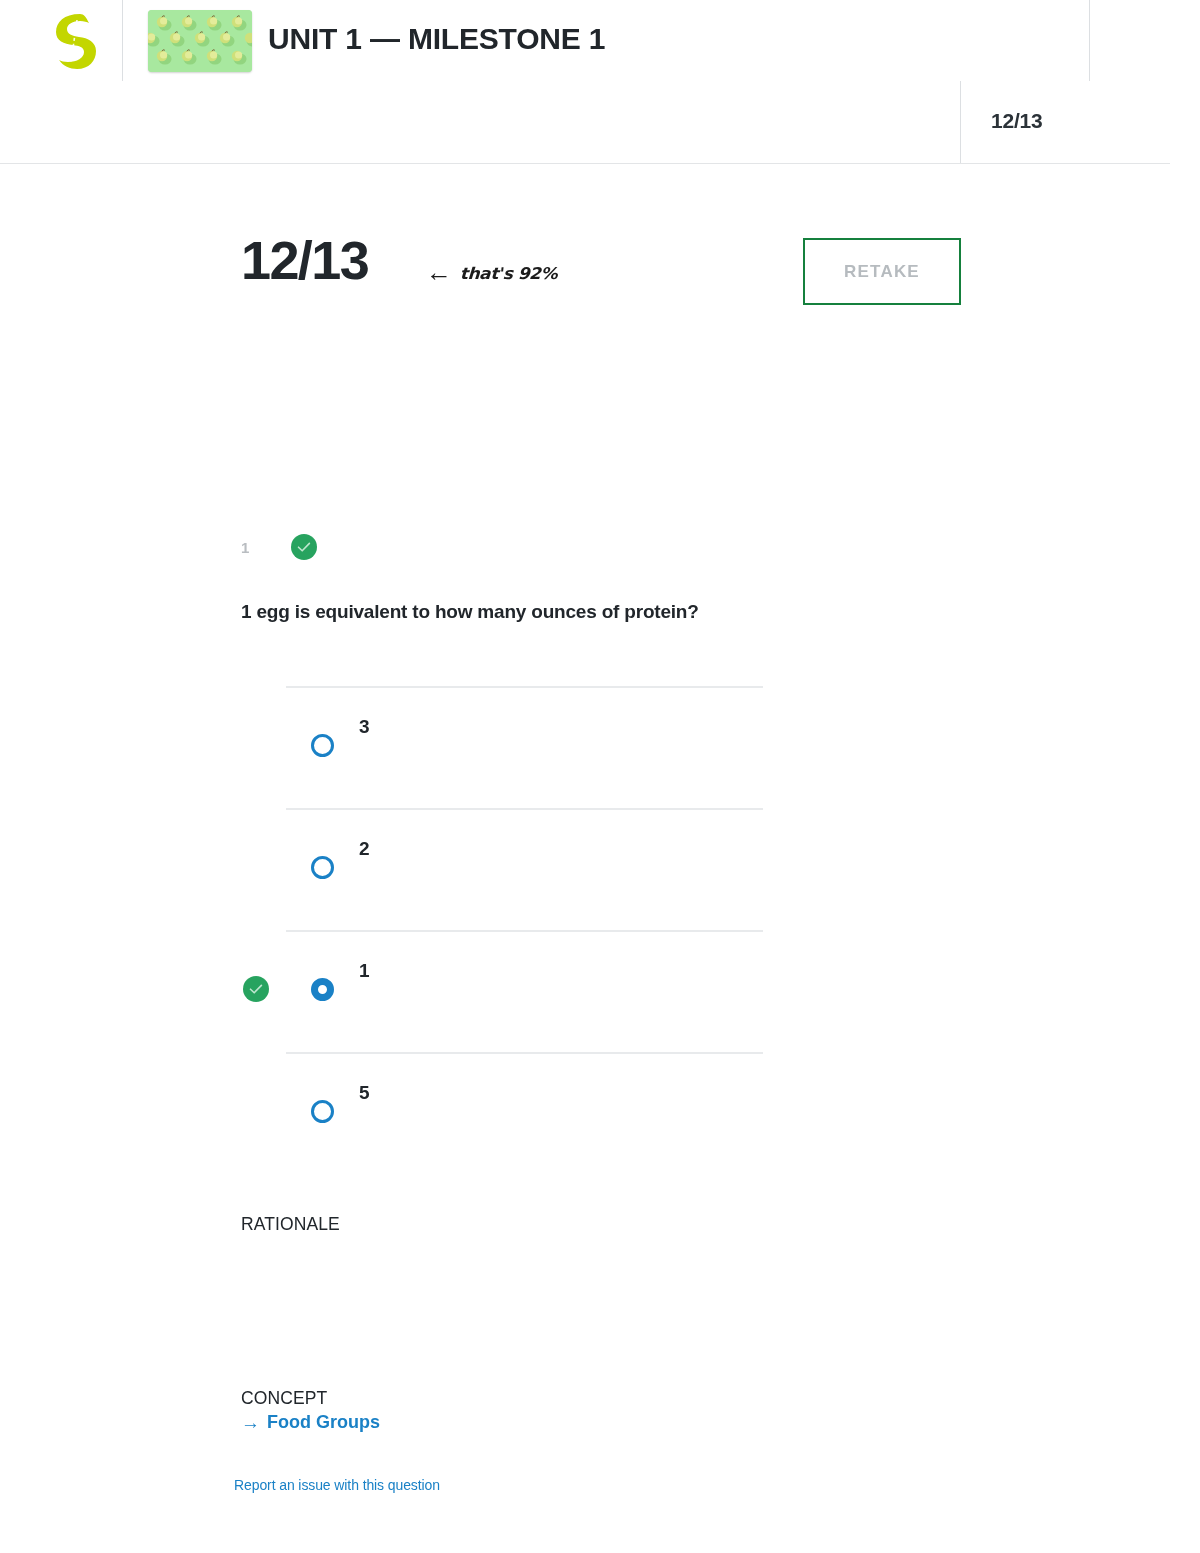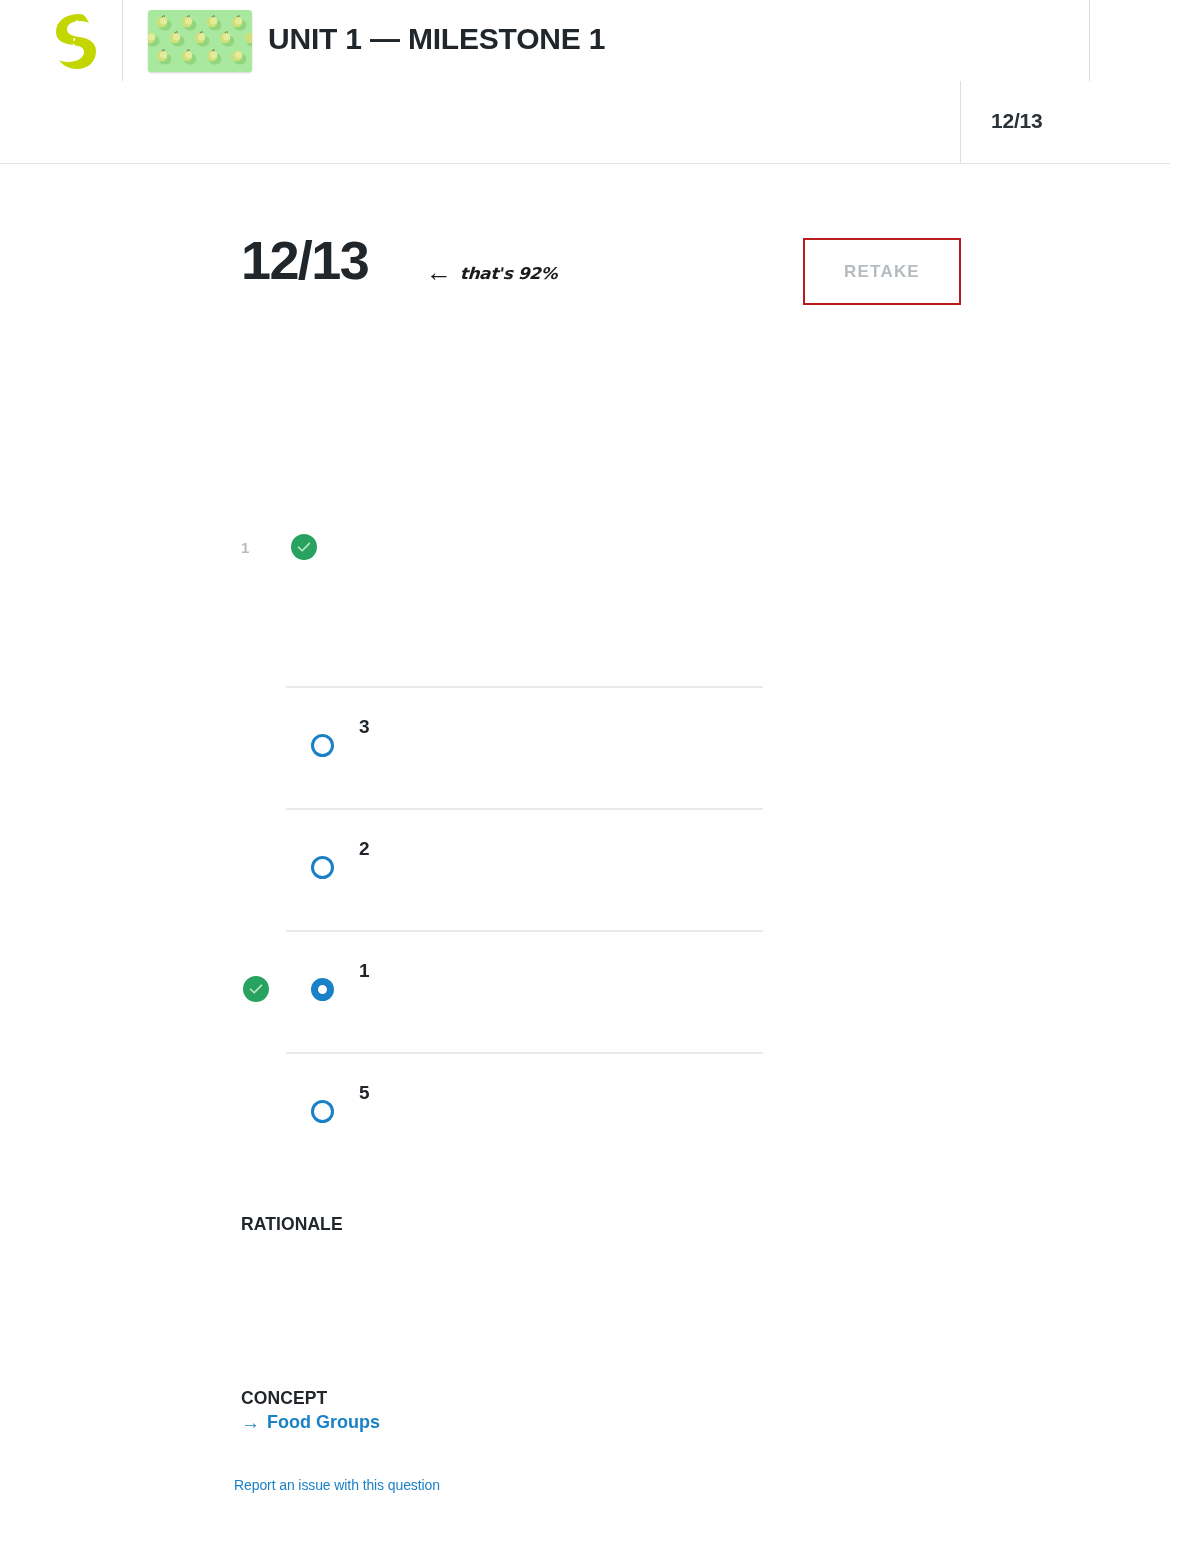--- a/index.html
+++ b/index.html
@@ -125,21 +125,21 @@
     font-style: italic;
     color: #1c1c1c;
     letter-spacing: -0.4px;
     transform: skewX(-6deg) scaleY(0.95);
   }
 
   .retake-btn {
     position: absolute;
     left: 803px; top: 238px;
     width: 158px; height: 67px;
-    border: 2px solid #b91c1c;
+    border: 2px solid #15803d;
     background: #fff;
     display: flex;
     align-items: center;
     justify-content: center;
     cursor: pointer;
   }
   .retake-label {
     font-size: 17px;
     font-weight: 700;
     letter-spacing: 1.2px;
@@ -251,21 +251,21 @@
     font-size: 19px;
     font-weight: 700;
     color: #21262b;
   }
 
   
   .sec-head {
     position: absolute;
     left: 241px;
     font-size: 17.5px;
-    font-weight: 700;
+    font-weight: 400;
     color: #21262b;
     letter-spacing: 0.1px;
   }
   .rationale-head { top: 1214px; }
   .rationale-body {
     position: absolute;
     left: 241px; top: 1278px;
     font-size: 18px;
     color: #21262b;
     letter-spacing: -0.15px;
@@ -430,20 +430,21 @@
 
   <div class="q-index-row">
     <span class="q-number">1</span>
     <span class="check-badge">
       <svg viewBox="0 0 26 26" width="26" height="26">
         <path d="M7.5 13.2 L11.2 16.8 L18.4 9.4" fill="none" stroke="#d9f2e3" stroke-width="1.6" stroke-linecap="round" stroke-linejoin="round" opacity="0.85"></path>
       </svg>
     </span>
   </div>
 
+  <div class="q-text">1 egg is equivalent to how many ounces of protein?</div>
 
   <div class="options">
 
     <div class="opt-divider"></div>
 
     <div class="option">
       <span class="radio"></span>
       <span class="opt-label">3</span>
     </div>
 

